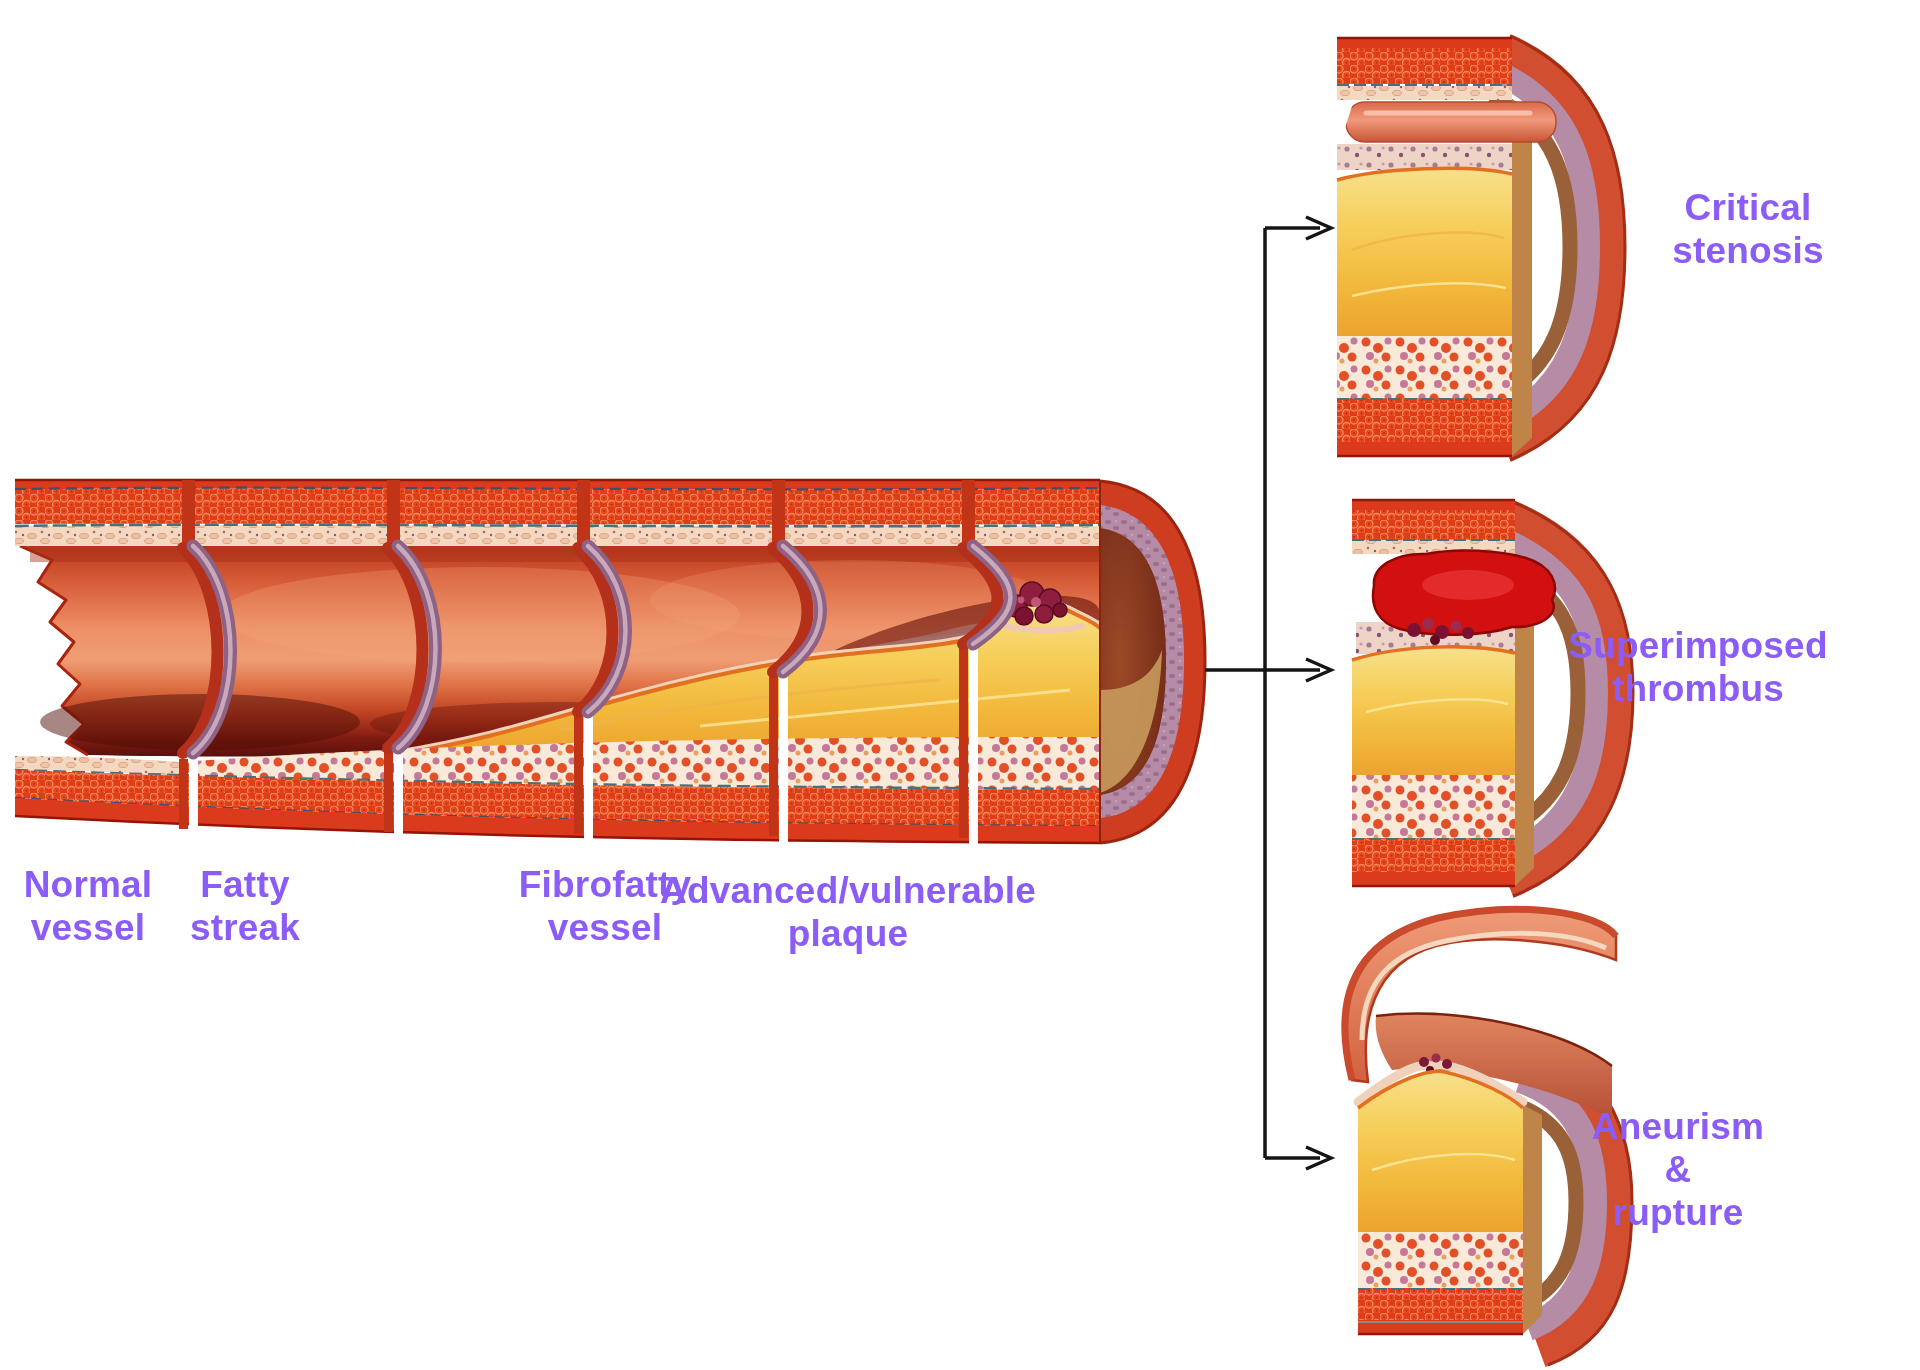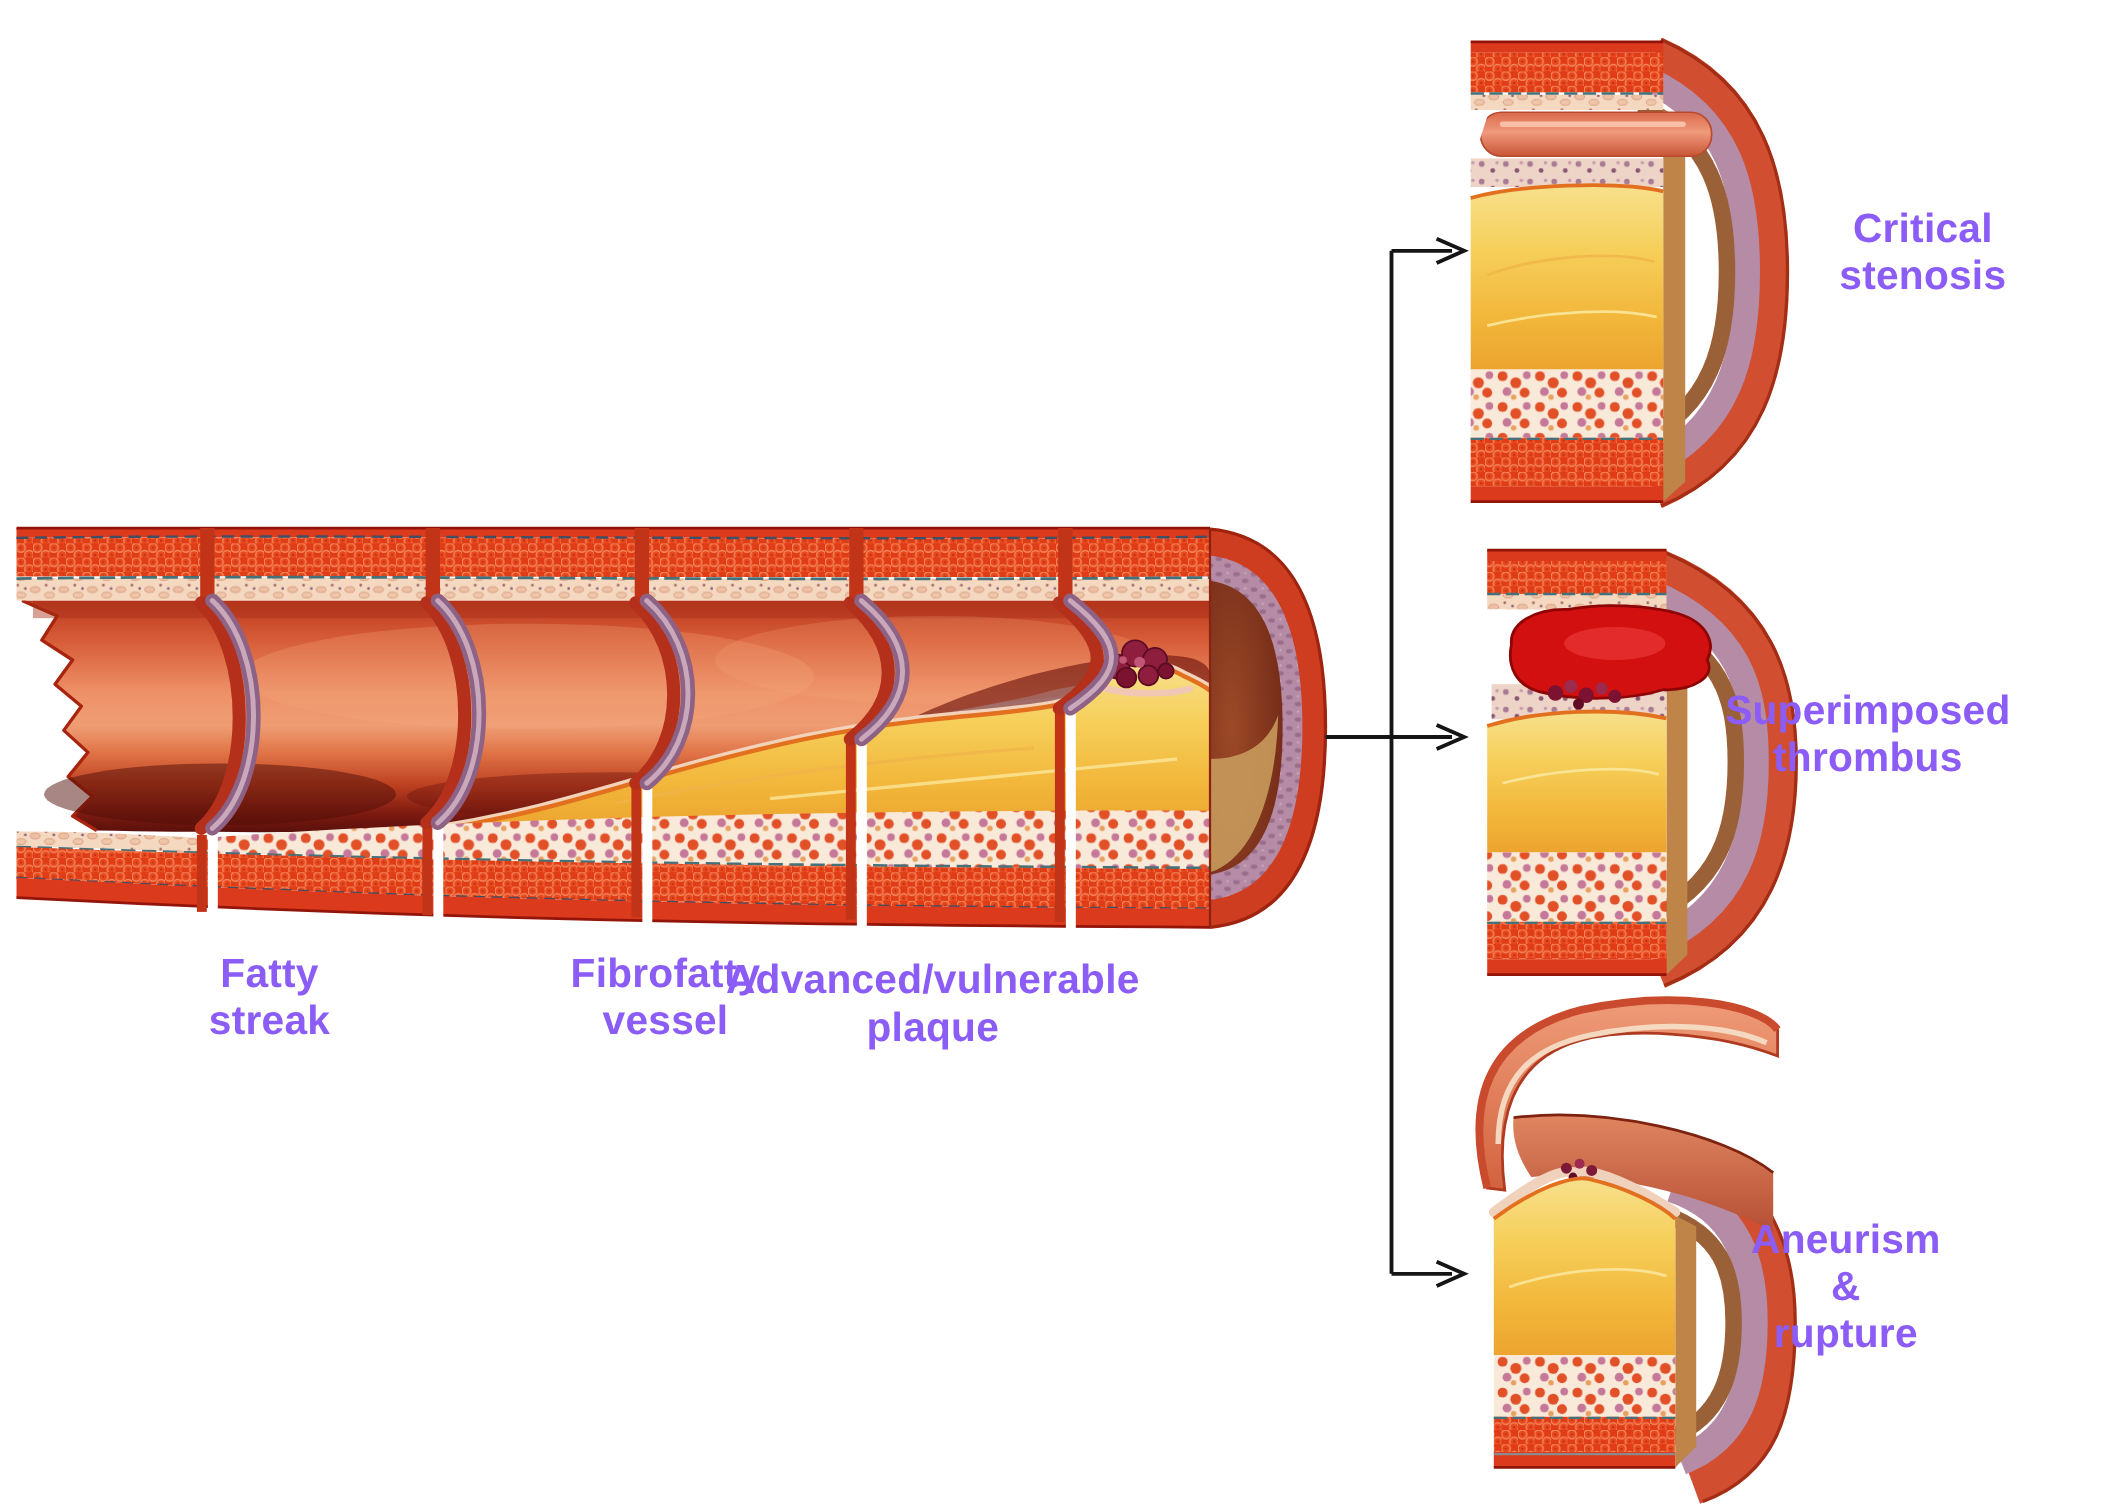--- a/index.html
+++ b/index.html
@@ -316,20 +316,22 @@
       <rect x="1358" y="1232" width="165" height="56" fill="url(#foam)"></rect>
       <rect x="1358" y="1288" width="165" height="32" fill="url(#honey)"></rect>
       <line x1="1358" y1="1289" x2="1523" y2="1289" stroke="#45727a" stroke-width="2.2" stroke-dasharray="12 5"></line>
       <rect x="1358" y="1320" width="165" height="14" fill="#dc3a1c"></rect>
       <line x1="1358" y1="1322" x2="1523" y2="1322" stroke="#8a8a8a" stroke-width="2"></line>
       <line x1="1358" y1="1334" x2="1523" y2="1334" stroke="#93150a" stroke-width="2.5"></line>
     </g>
   </g>
 </svg>
 
+  <div class="label" style="left:88px;  top:907px;">Normal
+vessel</div>
   <div class="label" style="left:245px; top:907px;">Fatty
 streak</div>
   <div class="label" style="left:605px; top:907px;">Fibrofatty
 vessel</div>
   <div class="label" style="left:848px; top:913px;">Advanced/vulnerable
 plaque</div>
   <div class="label" style="left:1748px;top:230px;">Critical
 stenosis</div>
   <div class="label" style="left:1678px;top:1170px;">Aneurism
 &amp;

